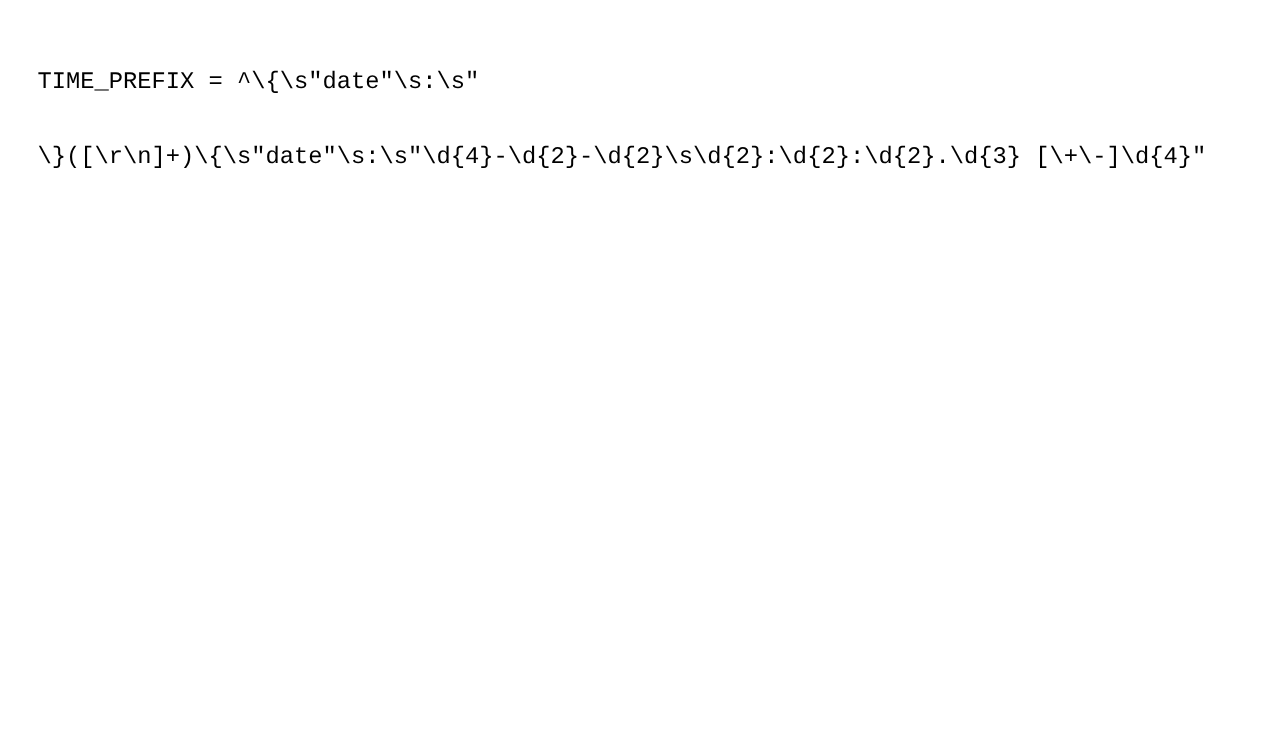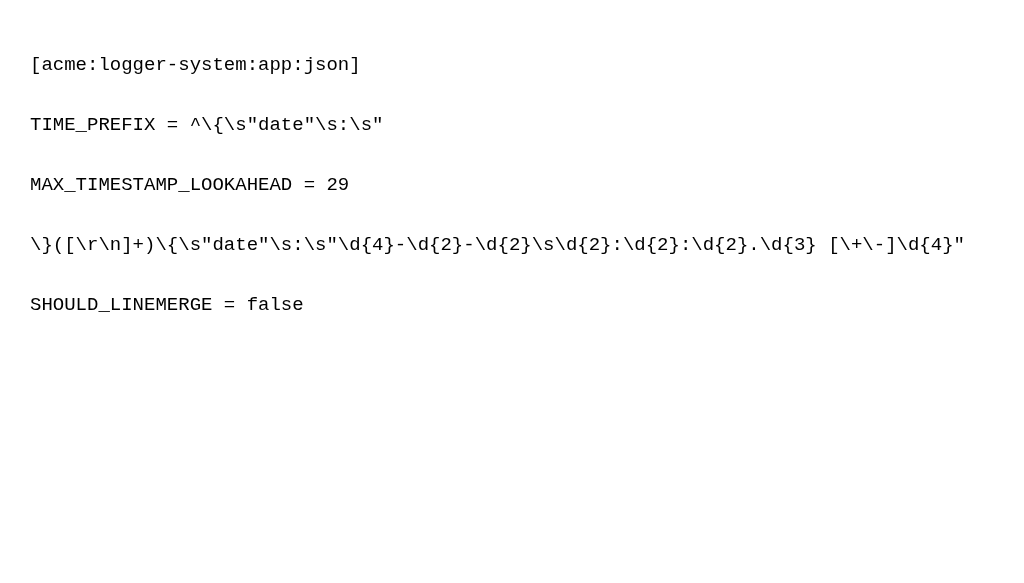--- a/index.html
+++ b/index.html
@@ -17,25 +17,22 @@
       word-break: break-all;
     }
     .config-line {
       display: block;
     }
   </style>
 </head>
 <body>
 
 <div class="config-block">
-<span class="config-line">[acme:logger-system:app:json]</span>
 <span class="config-line">TIME_PREFIX = ^\{\s"date"\s:\s"</span>
-<span class="config-line">MAX_TIMESTAMP_LOOKAHEAD = 29</span>
 <span class="config-line">\}([\r\n]+)\{\s"date"\s:\s"\d{4}-\d{2}-\d{2}\s\d{2}:\d{2}:\d{2}.\d{3} [\+\-]\d{4}"</span>
-<span class="config-line">SHOULD_LINEMERGE = false</span>
 
 
 
 
 
 
 
 </div>
 
 </body></html>

